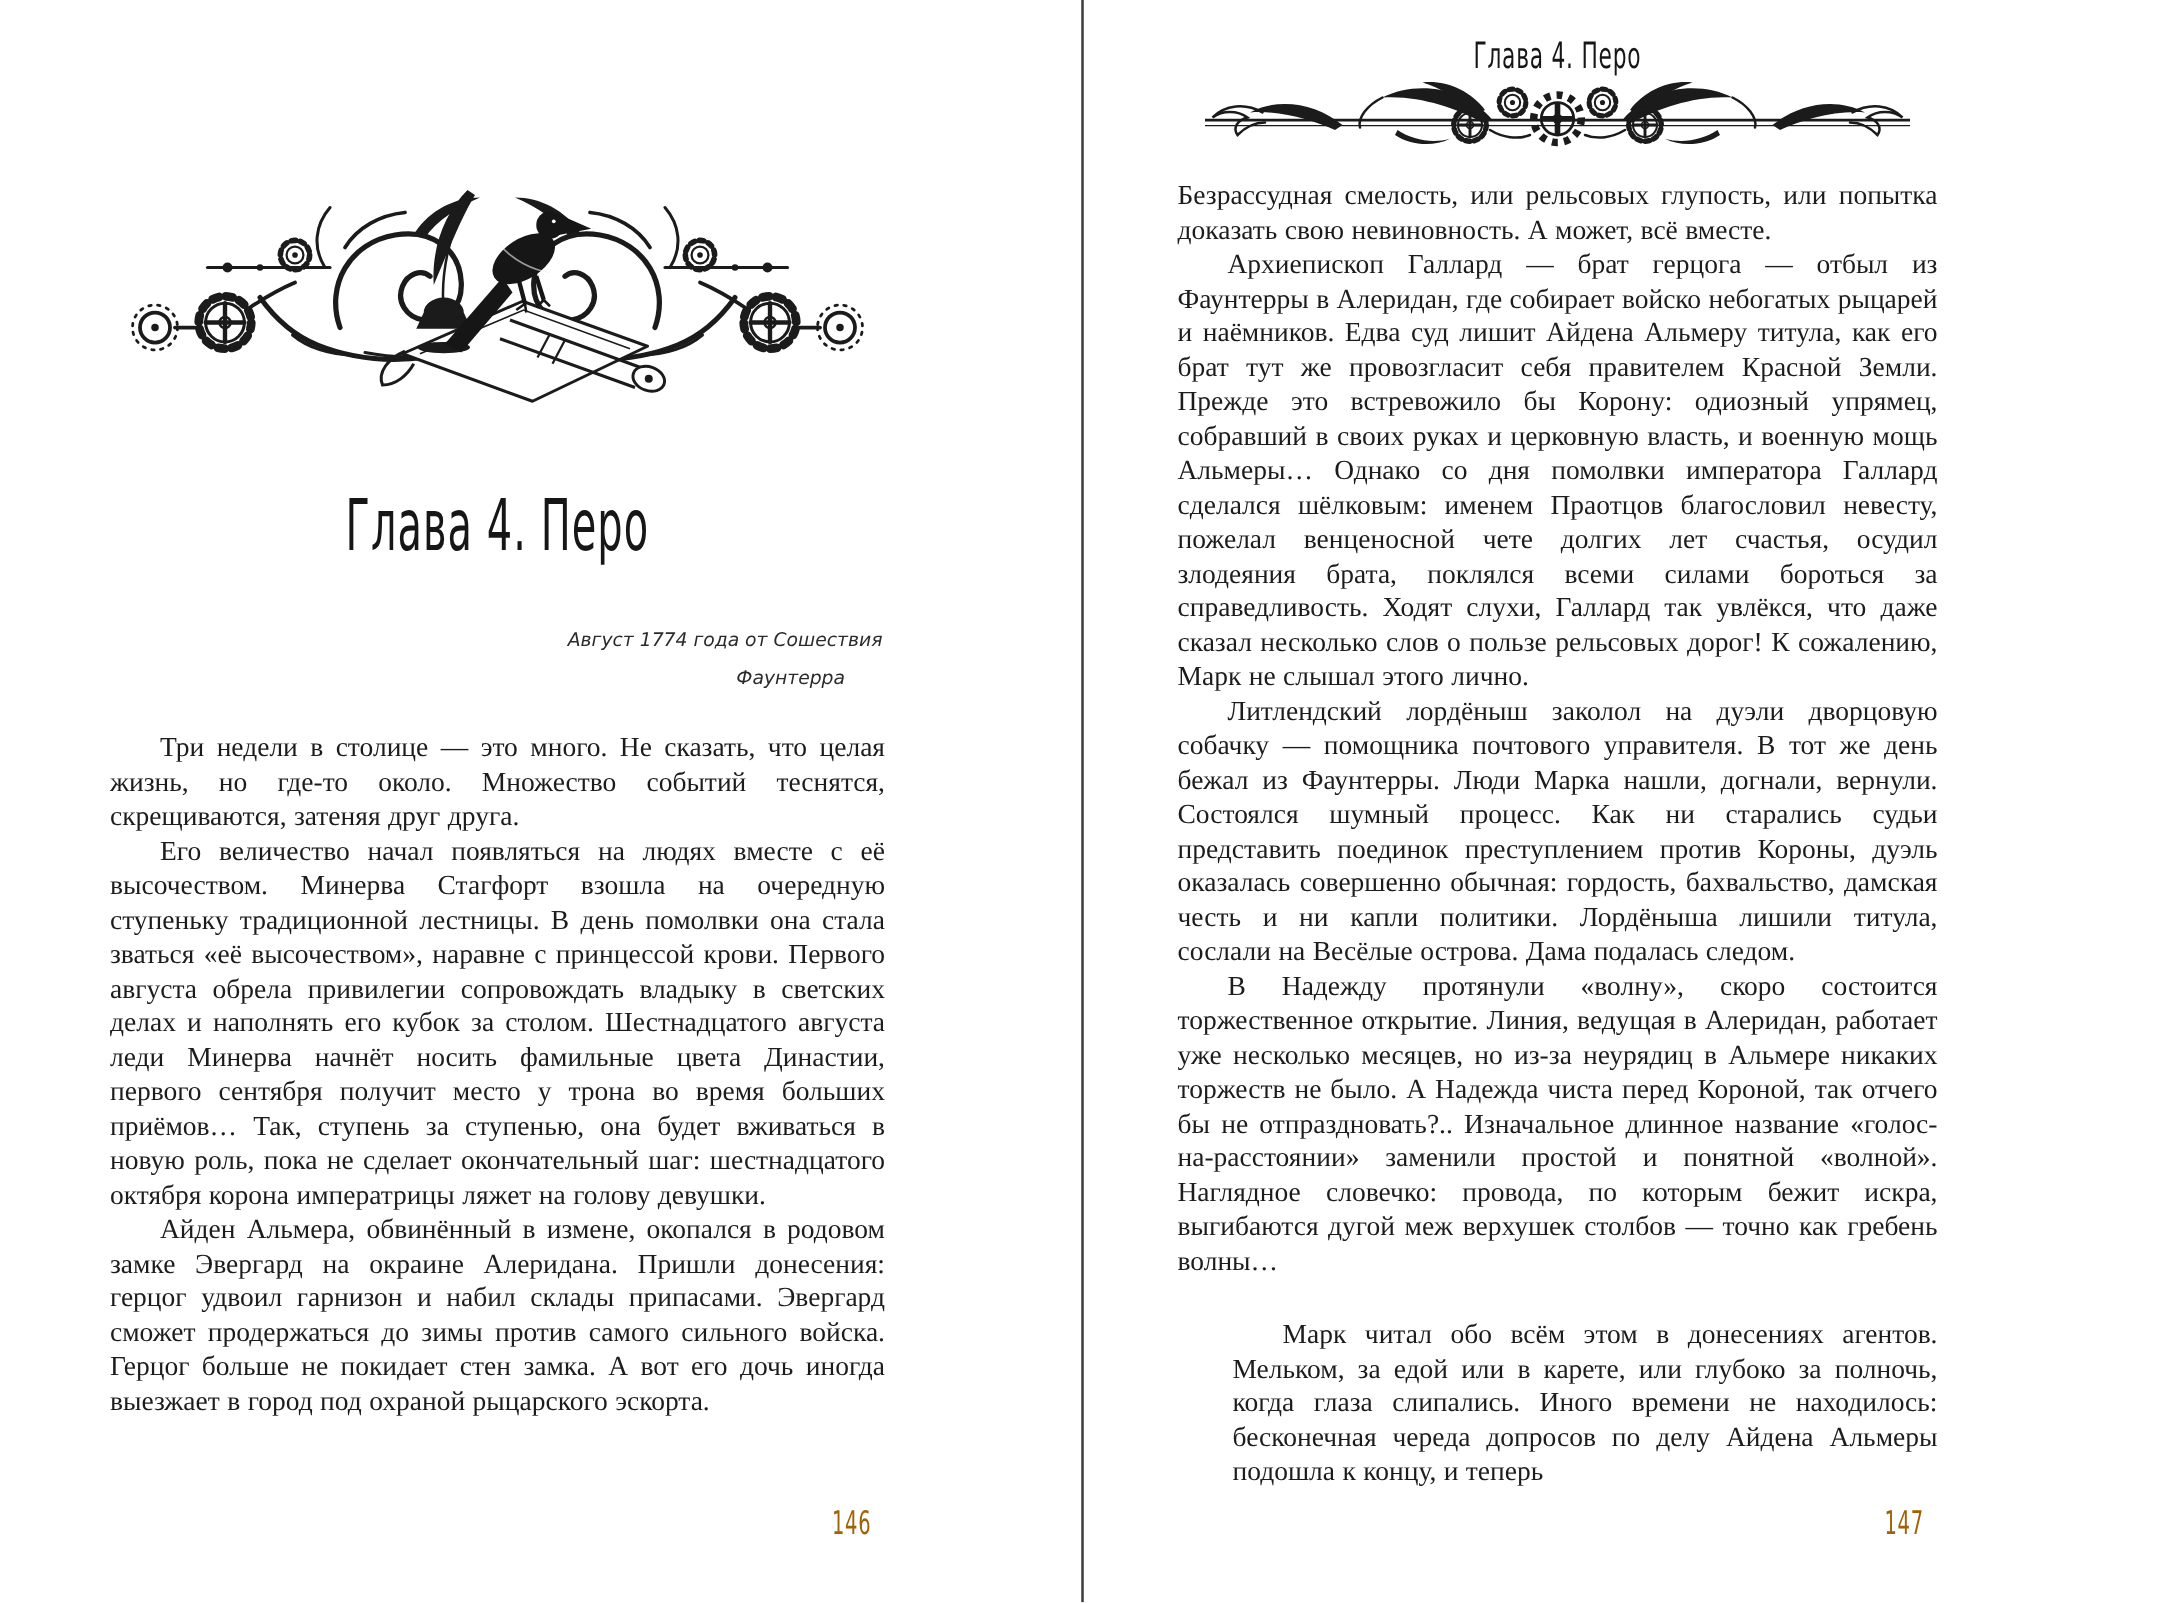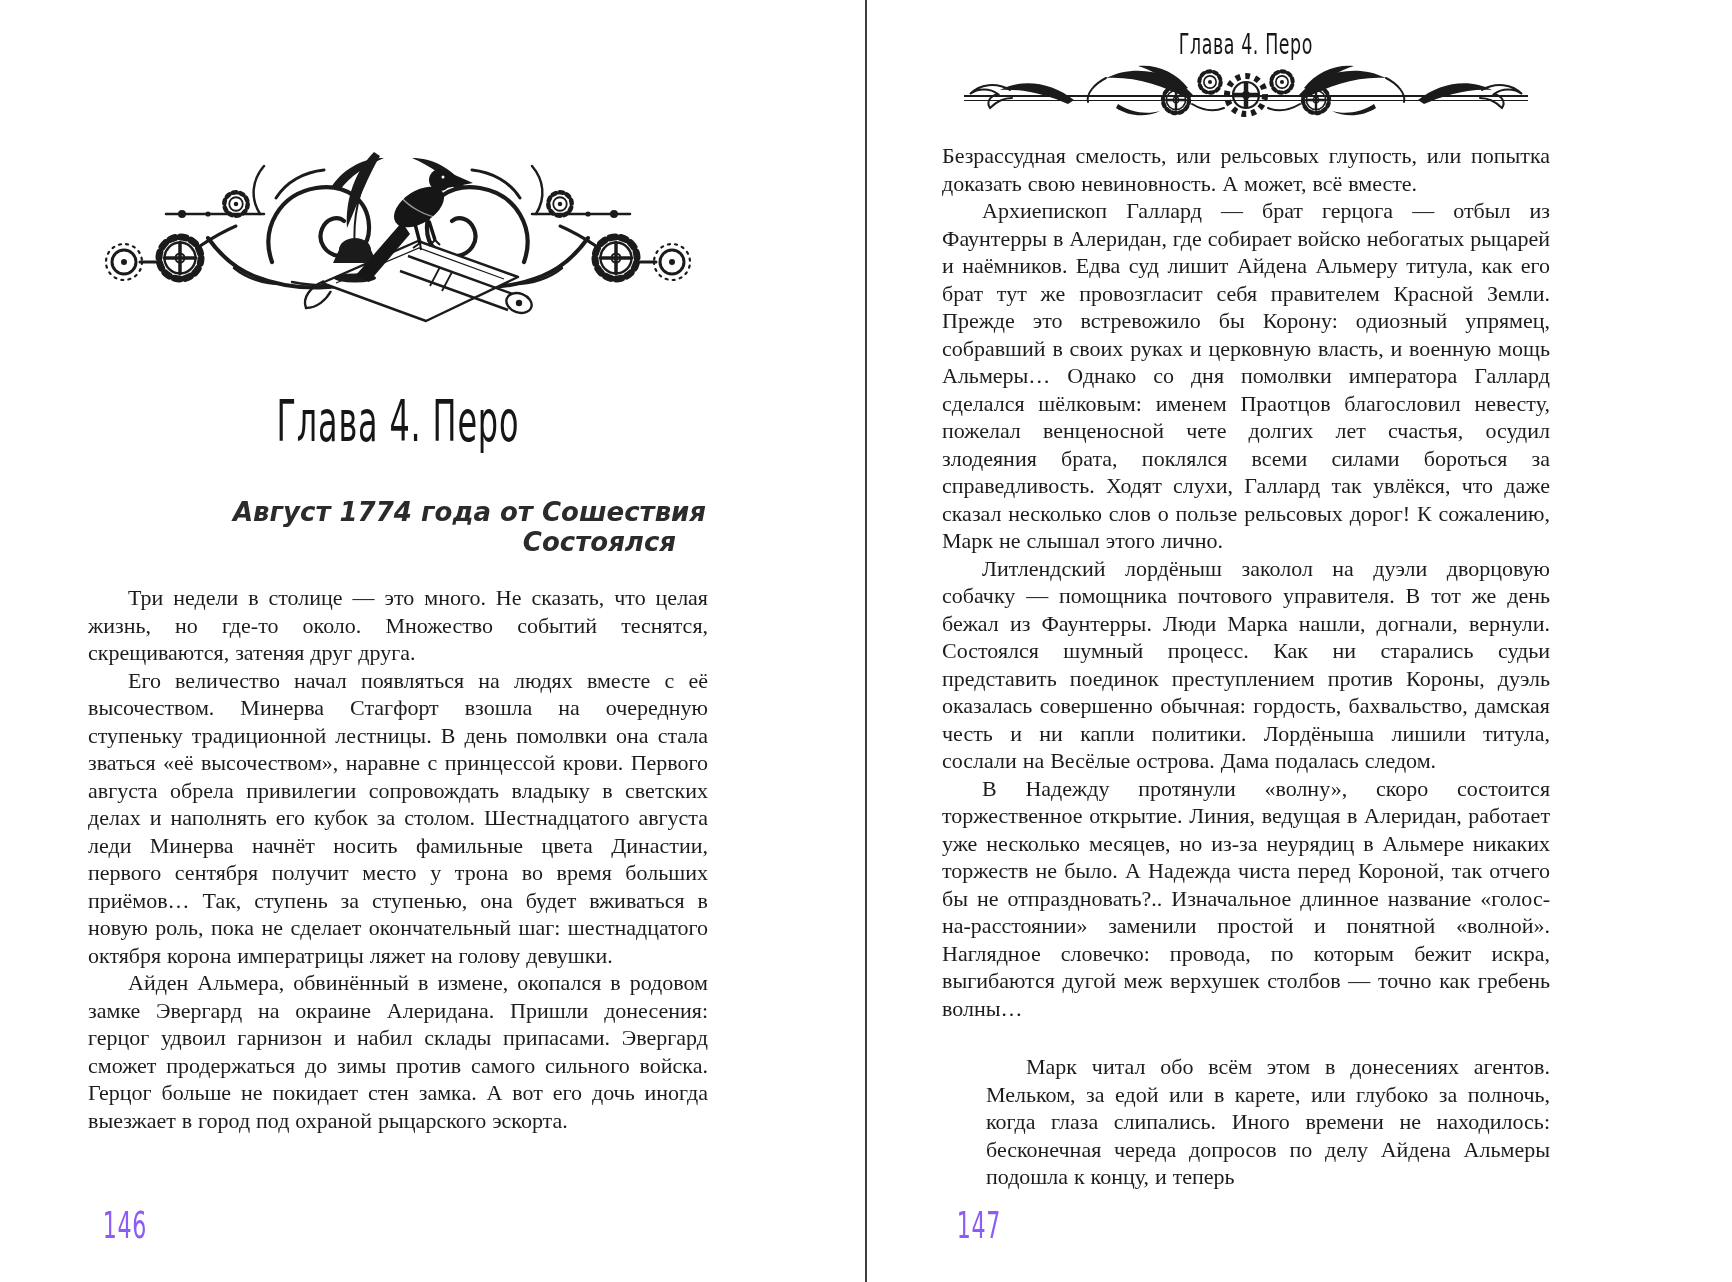--- a/index.html
+++ b/index.html
@@ -15,43 +15,43 @@
   .vignette{position:absolute;left:0;top:140px;width:620px;height:196px;color:#1b1b1b;}
   .chapter-title{
     position:absolute;left:0;top:388px;width:100%;text-align:center;white-space:nowrap;
     font-family:"DejaVu Sans",sans-serif;font-size:57px;color:#161616;
   }
   .condense{display:inline-block;transform:scaleX(0.56);transform-origin:50% 50%;letter-spacing:1.5px;}
   .condense-sm{display:inline-block;transform:scaleX(0.60);transform-origin:50% 50%;letter-spacing:1px;}
 
   .epigraph{
     position:absolute;right:2px;top:497px;text-align:right;
-    font-family:"DejaVu Sans",sans-serif;font-style:italic;font-size:26px;line-height:30px;color:#2b2b2b;font-weight:bold;
+    font-family:"DejaVu Sans",sans-serif;font-style:italic;font-size:15px;line-height:30px;color:#2b2b2b;
   }
   .epigraph .l2{padding-right:30px;}
 
   .body-text{
     position:absolute;left:0;text-align:justify;font-size:22px;line-height:27.5px;
     hyphens:auto;-webkit-hyphens:auto;word-spacing:0.02em;
   }
   .page.left  .body-text{top:584px;width:620px;}
   .page.right .body-text{top:142px;width:608px;}
   .body-text p{margin:0;text-indent:40px;}
   .body-text p.noindent{text-indent:0;}
   .body-text p.scene-break{margin-top:31px;margin-left:44px;}
 
   .running-header{
     position:absolute;left:0;top:27px;width:100%;text-align:center;white-space:nowrap;
     font-family:"DejaVu Sans",sans-serif;font-size:29px;color:#161616;
   }
   .divider{position:absolute;left:14px;top:58px;width:580px;height:74px;color:#1b1b1b;}
 
   .page-number{
-    position:absolute;left:0;top:1204px;width:100%;text-align:left;
-    font-family:"DejaVu Sans",sans-serif;font-size:37px;color:#8b5cf6;
+    position:absolute;left:0;top:1204px;width:100%;text-align:right;
+    font-family:"DejaVu Sans",sans-serif;font-size:26px;color:#a16207;
   }
   svg{display:block;}
 </style>
 </head>
 <body>
 
 <div class="spread">
 
   <div class="gutter"></div>
 
@@ -127,21 +127,21 @@
           <path d="M312,56 C322,68 338,76 352,78" stroke="#f4f4f4" stroke-width="1.4" opacity="0.6" fill="none"></path>
           <circle cx="355" cy="37" r="1.5" fill="#ffffff"></circle>
         </g>
       </g>
     </svg>
 
     <div class="chapter-title"><span class="condense">Глава 4. Перо</span></div>
 
     <div class="epigraph">
       <div class="l1">Август 1774 года от Сошествия</div>
-      <div class="l2">Состоялся</div>
+      <div class="l2">Фаунтерра</div>
     </div>
 
     <div class="body-text">
       <p>Три недели в столице — это много. Не сказать, что целая жизнь, но где-то около. Множество событий теснятся, скрещиваются, затеняя друг друга.</p>
       <p>Его величество начал появляться на людях вместе с её высочеством. Минерва Стагфорт взошла на очередную ступеньку традиционной лестницы. В день помолвки она стала зваться «её высочеством», наравне с принцессой крови. Первого августа обрела привилегии сопровождать владыку в светских делах и наполнять его кубок за столом. Шестнадцатого августа леди Минерва начнёт носить фамильные цвета Династии, первого сентября получит место у трона во время больших приёмов… Так, ступень за ступенью, она будет вживаться в новую роль, пока не сделает окончательный шаг: шестнадцатого октября корона императрицы ляжет на голову девушки.</p>
       <p>Айден Альмера, обвинённый в измене, окопался в родовом замке Эвергард на окраине Алеридана. Пришли донесения: герцог удвоил гарнизон и набил склады припасами. Эвергард сможет продержаться до зимы против самого сильного войска. Герцог больше не покидает стен замка. А вот его дочь иногда выезжает в город под охраной рыцарского эскорта.</p>
     </div>
 
     <div class="page-number"><span class="condense-sm">146</span></div>
   </div>

